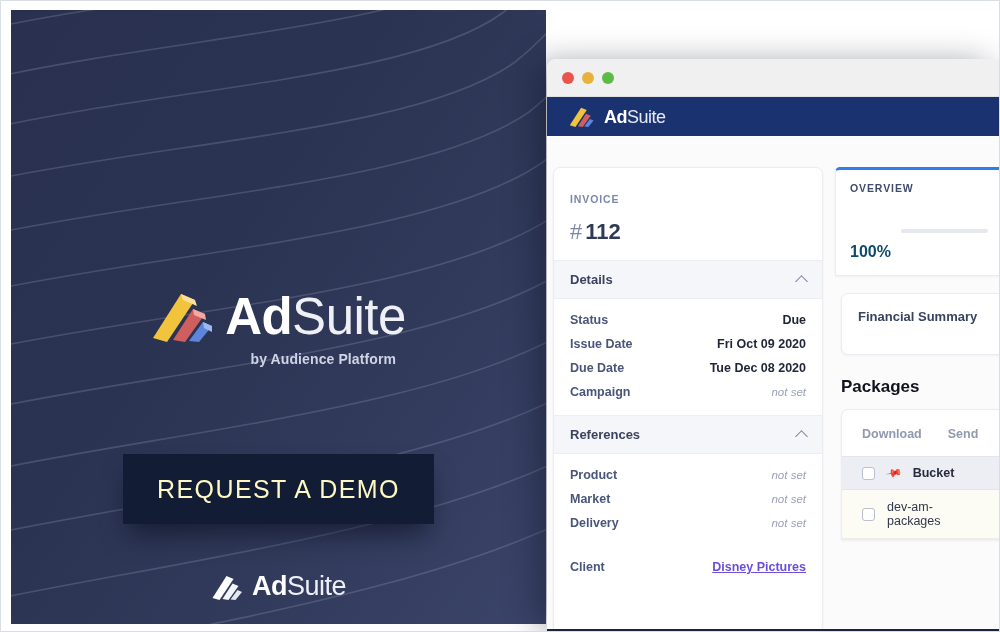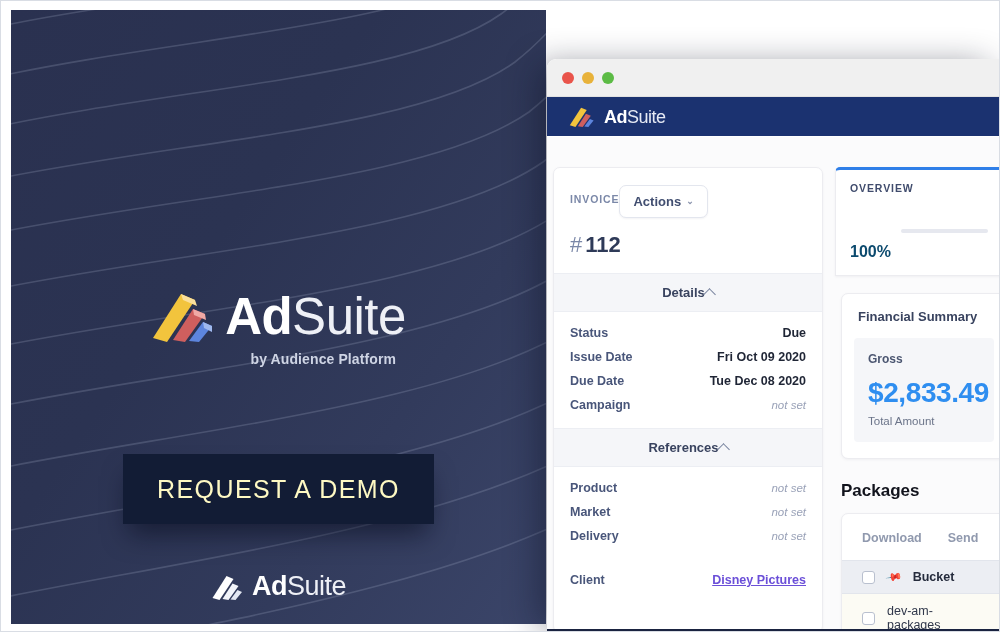--- a/index.html
+++ b/index.html
@@ -201,21 +201,21 @@
     color: #2e3a58;
   }
   #invoice-number .hash { color: #7b88a8; font-weight: 500; margin-right: 3px; }
 
   .section-header {
     background: #f5f6f9;
     border-top: 1px solid #eceef3;
     border-bottom: 1px solid #eceef3;
     padding: 11px 16px;
     display: flex;
-    justify-content: center;
+    justify-content: space-between;
     align-items: center;
     font-size: 13px;
     font-weight: 700;
     color: #39435f;
     cursor: pointer;
   }
   .chev-up {
     width: 9px; height: 9px;
     border-left: 1.6px solid #78839e;
     border-top: 1.6px solid #78839e;
@@ -441,24 +441,20 @@
       </svg>
       <div class="logo-word"><span class="ad">Ad</span><span class="suite">Suite</span></div>
     </div>
 
     <div id="app-body">
 
       <div id="invoice-card">
 
         <div class="inv-head">
           <div class="inv-eyebrow">INVOICE</div>
-          <button id="actions-button">
-            <span>Actions</span>
-            <span class="caret">⌄</span>
-          </button>
         </div>
 
         <div id="invoice-number">
           <span class="hash">#</span><span>112</span>
         </div>
 
         <div class="section-header">
           <span>Details</span>
           <span class="chev-up"></span>
         </div>
@@ -519,25 +515,20 @@
         <div id="overview-card">
           <div class="ov-eyebrow">OVERVIEW</div>
           <div class="ov-progress-row">
             <span class="ov-pct">100%</span>
             <span class="ov-bar"></span>
           </div>
         </div>
 
         <div id="financial-card">
           <div class="fin-title">Financial Summary</div>
-          <div class="fin-metric">
-            <div class="fin-label">Gross</div>
-            <div class="fin-value">$2,833.49</div>
-            <div class="fin-sub">Total Amount</div>
-          </div>
         </div>
 
         <div id="packages-title">Packages</div>
 
         <div id="packages-card">
           <div class="pkg-toolbar">
             <span>Download</span>
             <span>Send</span>
           </div>
           <div class="pkg-head-row">

